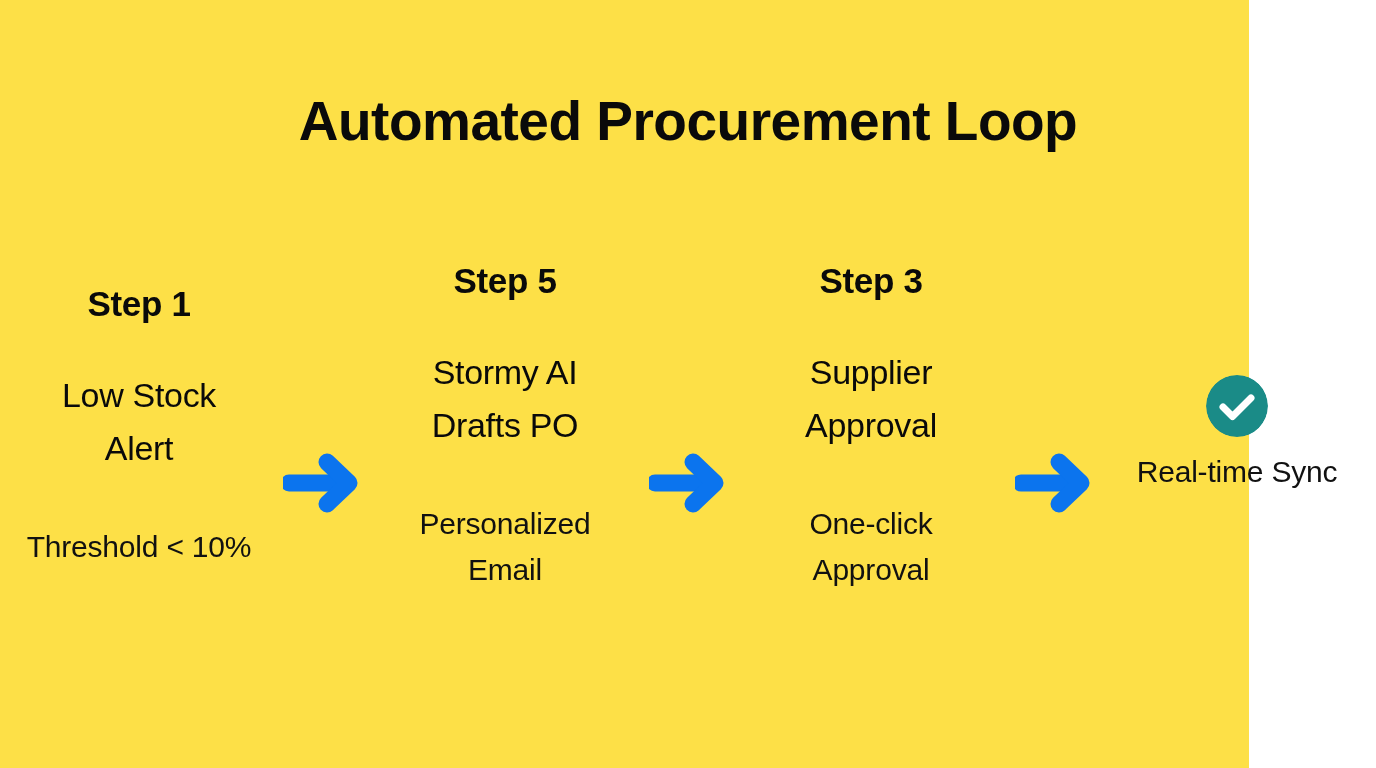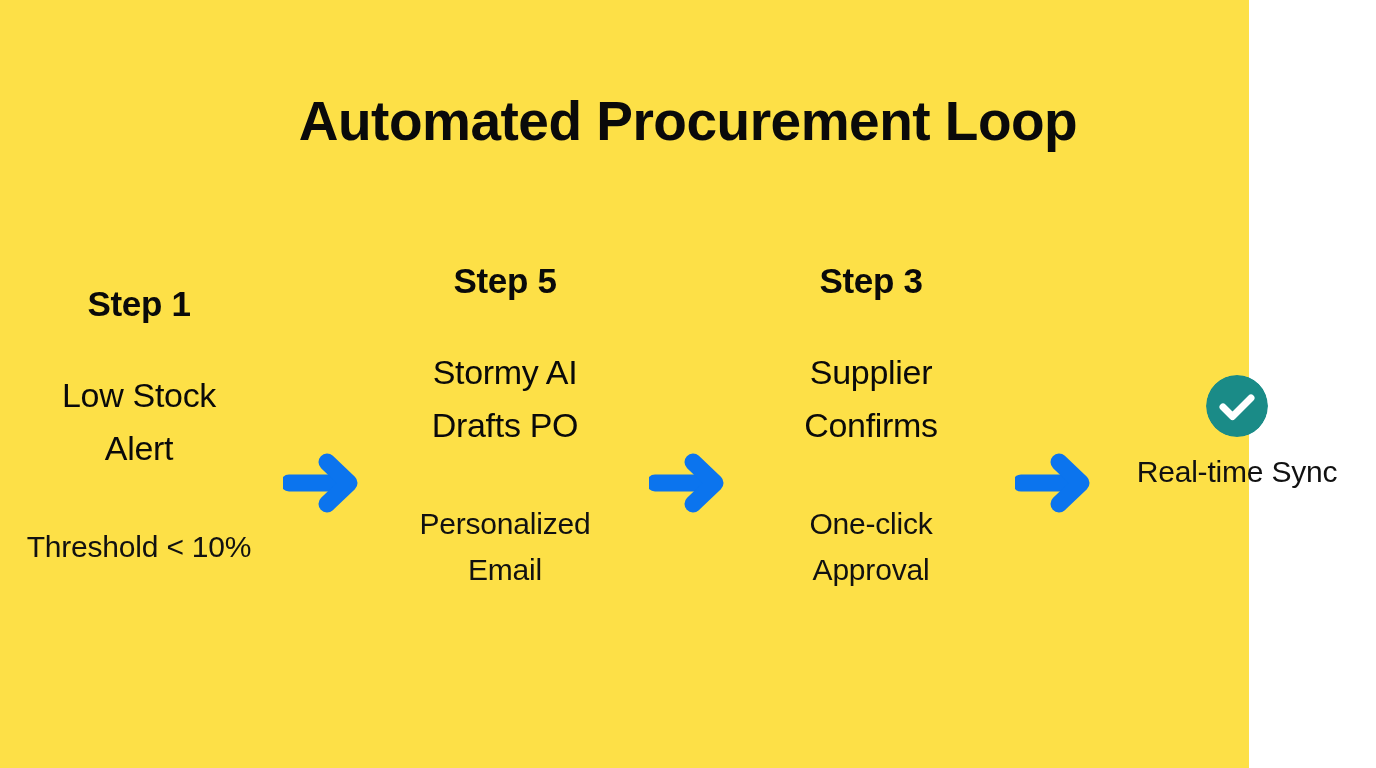--- a/index.html
+++ b/index.html
@@ -154,21 +154,21 @@
     <div class="arrow-cell">
       <svg class="arrow-icon" viewBox="0 0 78 62" aria-hidden="true">
         <path d="M6 31 H53" fill="none" stroke="#0B74EE" stroke-width="17" stroke-linecap="round"></path>
         <path d="M44 10 L66 31 L44 52" fill="none" stroke="#0B74EE" stroke-width="17" stroke-linecap="round" stroke-linejoin="round"></path>
       </svg>
     </div>
 
     <div class="step step-3">
       <div class="step-label">Step 3</div>
       <div class="step-heading">Supplier
-Confirms</div>
+Approval</div>
       <div class="step-sub">One-click
 Approval</div>
     </div>
 
     <div class="arrow-cell">
       <svg class="arrow-icon" viewBox="0 0 78 62" aria-hidden="true">
         <path d="M6 31 H53" fill="none" stroke="#0B74EE" stroke-width="17" stroke-linecap="round"></path>
         <path d="M44 10 L66 31 L44 52" fill="none" stroke="#0B74EE" stroke-width="17" stroke-linecap="round" stroke-linejoin="round"></path>
       </svg>
     </div>

